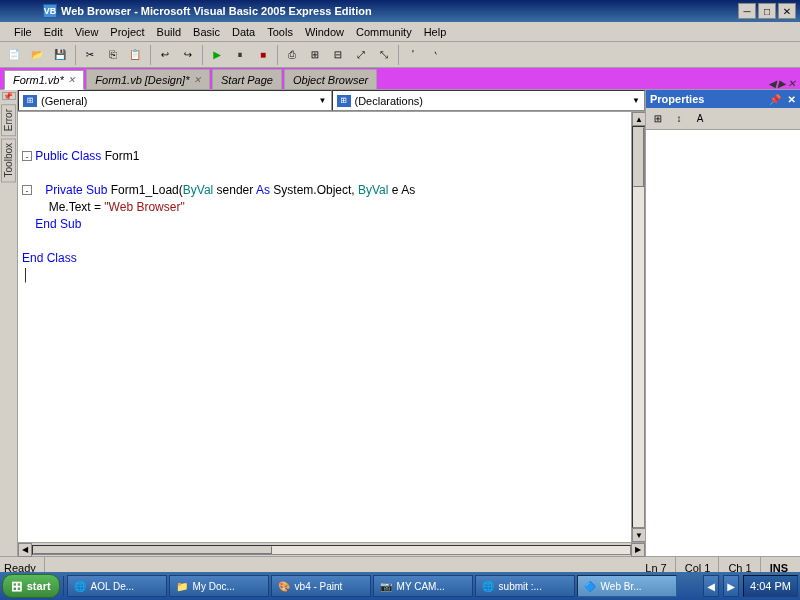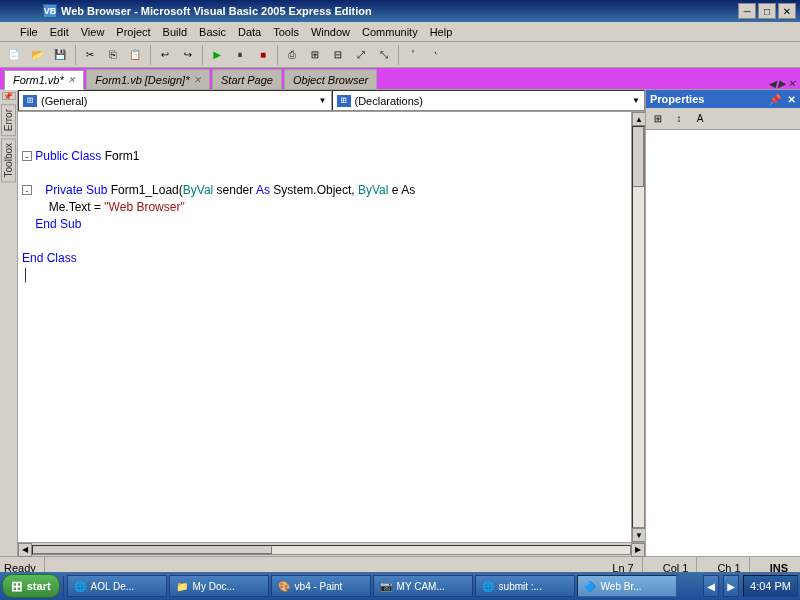--- a/index.html
+++ b/index.html
@@ -20,21 +20,21 @@
     .title-bar-controls { display: flex; gap: 2px; }
     .title-btn { width: 18px; height: 16px; background: #d4d0c8; border: 1px solid #888; display: flex; align-items: center; justify-content: center; font-size: 10px; cursor: pointer; color: #000; }
     .title-btn.close { background: #d4d0c8; }
 
     
     .menu-bar {
       background: #d4d0c8;
       height: 20px;
       display: flex;
       align-items: center;
-      padding: 0 14px;
+      padding: 0 8px;
       border-bottom: 1px solid #a0a0a0;
     }
     .menu-item { padding: 2px 6px; font-size: 11px; cursor: pointer; color: #000; }
 
     
     .toolbar {
       background: #d4d0c8;
       height: 26px;
       display: flex;
       align-items: center;
@@ -227,21 +227,21 @@
 
     
     .status-bar {
       height: 22px;
       background: #d4d0c8;
       border-top: 1px solid #a0a0a0;
       display: flex;
       align-items: center;
       padding: 0 4px;
       font-size: 11px;
-      gap: 12px;
+      gap: 1px;
     }
     .status-item {
       padding: 0 8px;
       border-right: 1px solid #a0a0a0;
       height: 100%;
       display: flex;
       align-items: center;
     }
     .status-item:first-child { padding-left: 0; }
 

